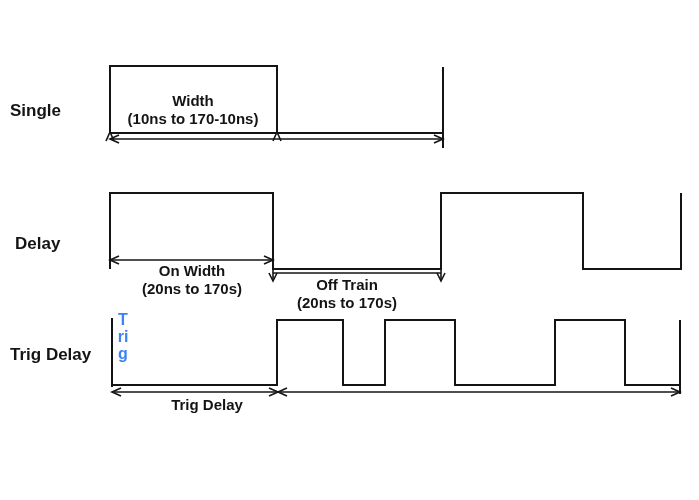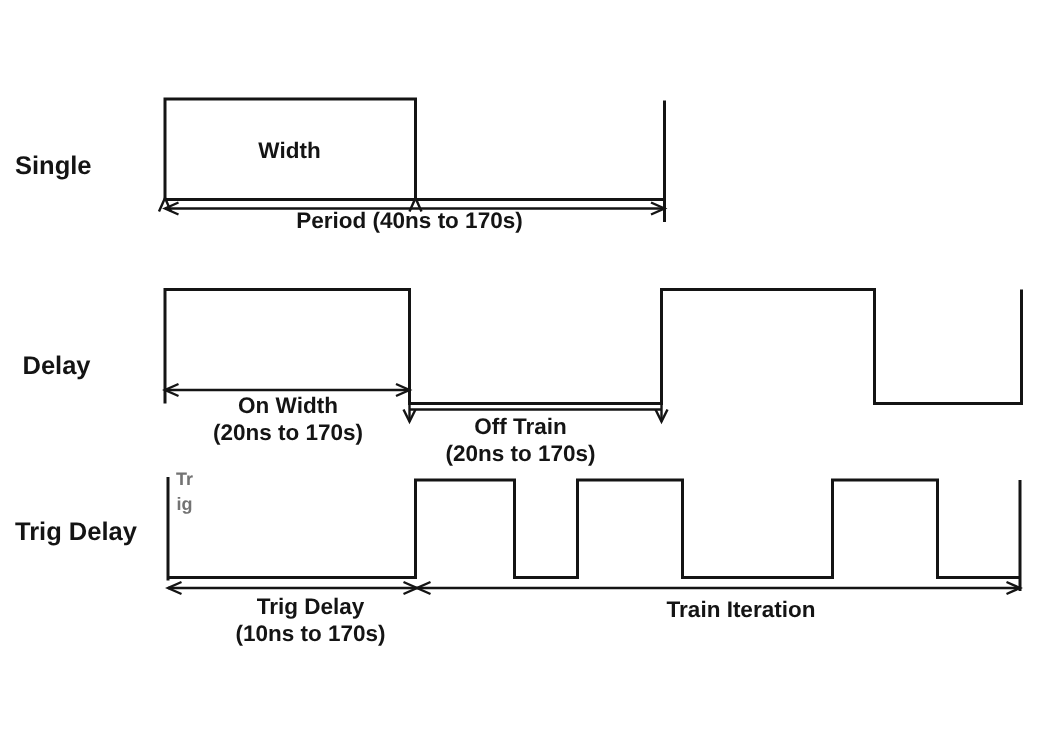--- a/index.html
+++ b/index.html
@@ -23,23 +23,23 @@
     line-height:18px;
   }
   .section-lbl{font-size:17px;line-height:21px;text-align:center;}
   .anno{font-size:15px;}
   .ctr{transform:translateX(-50%);}
   .vtext{
     position:absolute;
     left:117px;
     top:311px;
     width:12px;
-    font-size:12px;
+    font-size:16px;
     font-weight:600;
-    color:#737373;
+    color:#3b82f6;
     line-height:17px;
     text-align:center;
     word-break:break-all;
     white-space:normal;
   }
   path{fill:none;stroke:#141414;}
   .w2{stroke-width:2;}
   .w15{stroke-width:1.6;}
 </style>
 </head>
@@ -85,27 +85,25 @@
       <path class="w15" d="M121,388 L112,392 L121,396"></path>
       <path class="w15" d="M671,388 L680,392 L671,396"></path>
 
       <path class="w15" d="M269,388 L278,392 L269,396"></path>
       <path class="w15" d="M287,388 L278,392 L287,396"></path>
     </g>
   </svg>
 
   <div class="lbl section-lbl" style="left:10px;top:100px;">Single</div>
   <div class="lbl anno ctr" style="left:193px;top:92px;">Width</div>
-  <div class="lbl anno ctr" style="left:273px;top:139px;">Period (40ns to 170s)</div>
+  <div class="lbl anno ctr" style="left:193px;top:110px;">(10ns to 170-10ns)</div>
 
   <div class="lbl section-lbl" style="left:15px;top:233px;">Delay</div>
   <div class="lbl anno ctr" style="left:192px;top:262px;">On Width</div>
   <div class="lbl anno ctr" style="left:192px;top:280px;">(20ns to 170s)</div>
   <div class="lbl anno ctr" style="left:347px;top:276px;">Off Train</div>
   <div class="lbl anno ctr" style="left:347px;top:294px;">(20ns to 170s)</div>
 
   <div class="lbl section-lbl" style="left:10px;top:344px;">Trig Delay</div>
   <div class="vtext">Trig</div>
   <div class="lbl anno ctr" style="left:207px;top:396px;">Trig Delay</div>
-  <div class="lbl anno ctr" style="left:207px;top:414px;">(10ns to 170s)</div>
-  <div class="lbl anno ctr" style="left:494px;top:398px;">Train Iteration</div>
 
 </div>
 
 </body></html>

